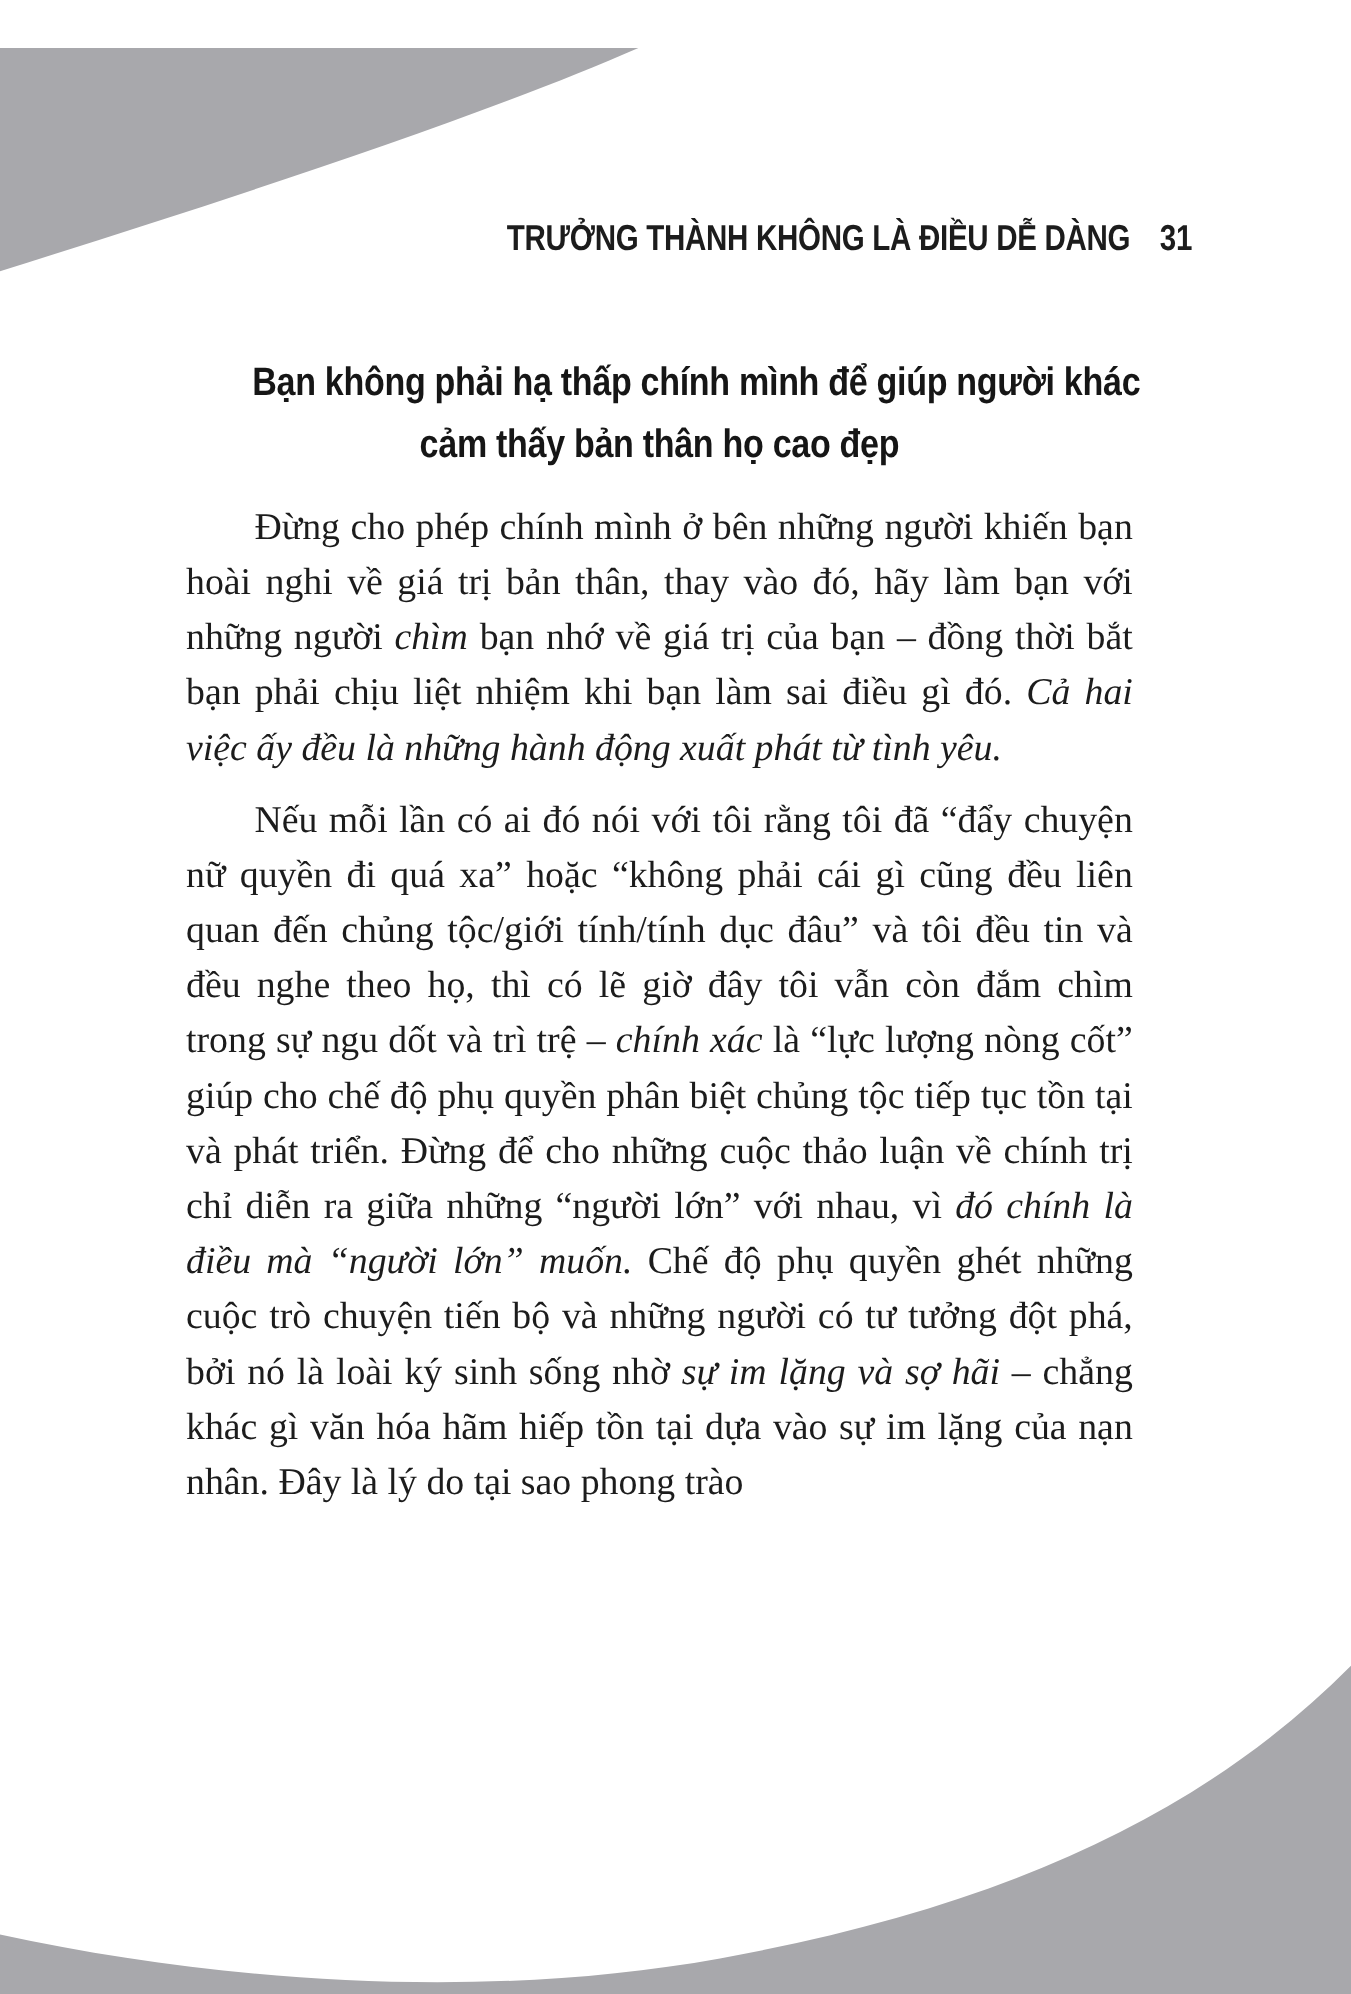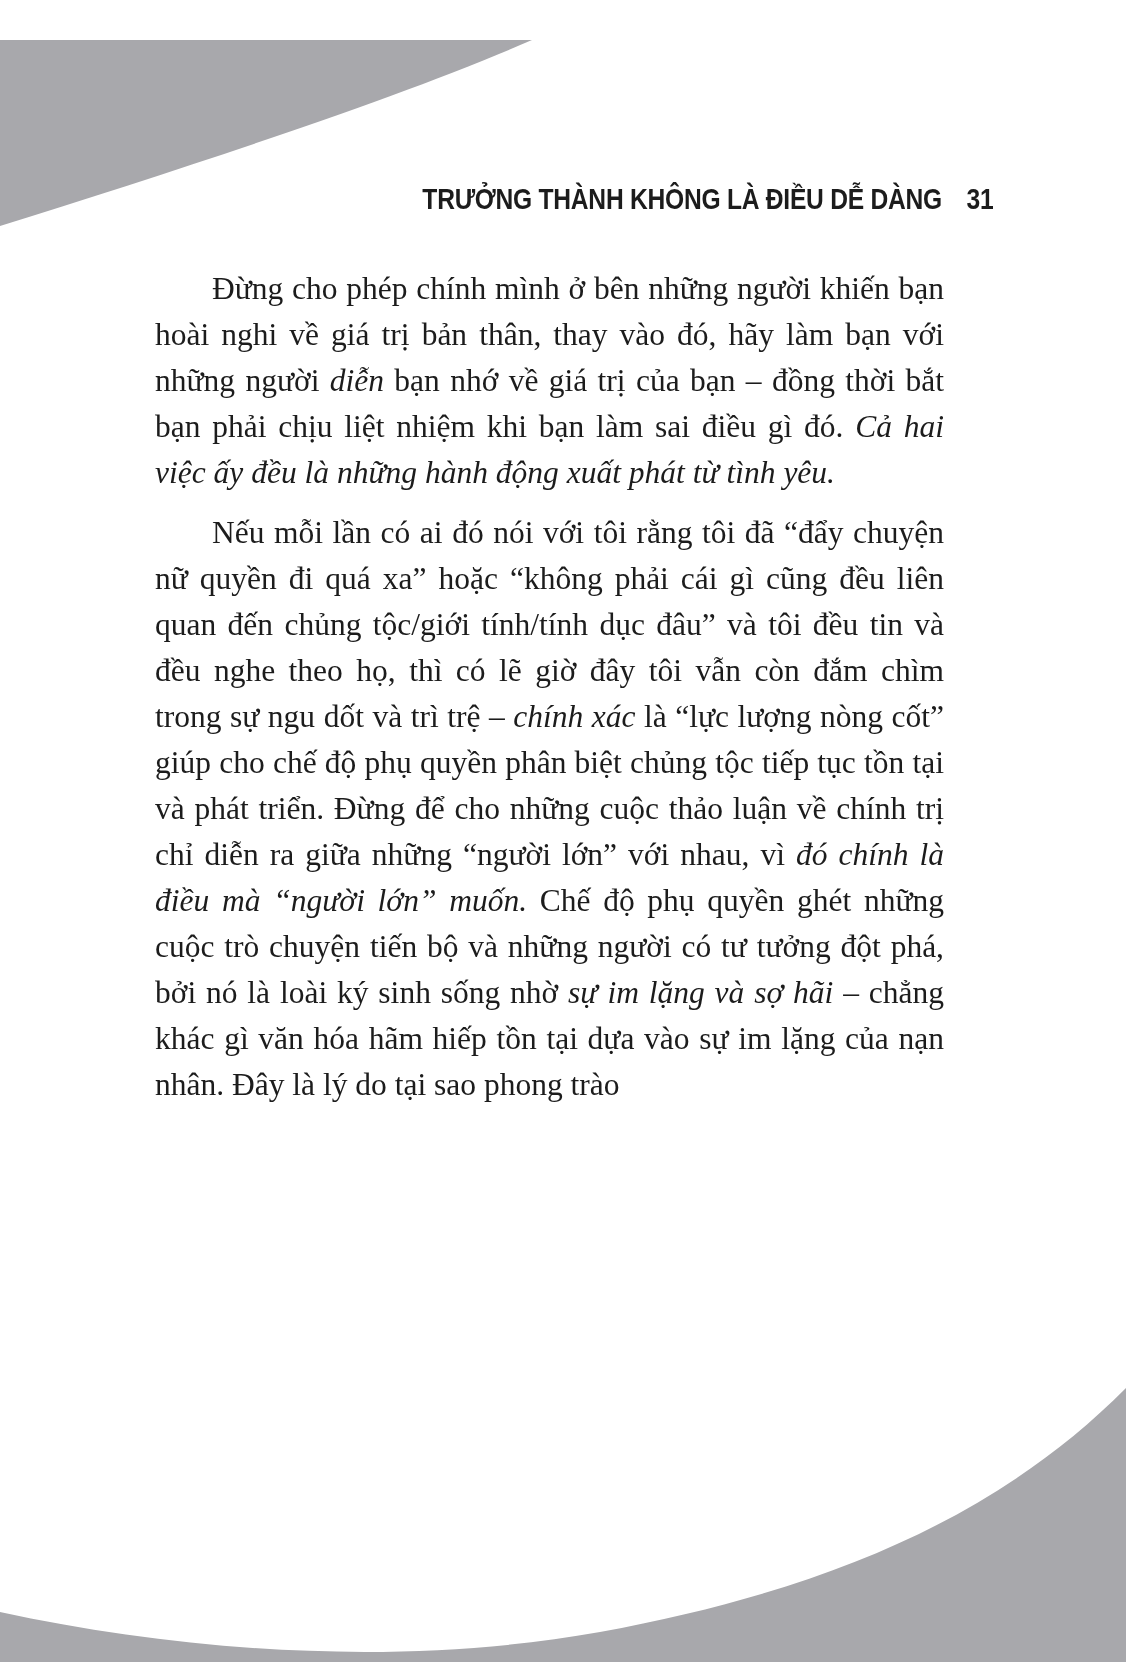--- a/index.html
+++ b/index.html
@@ -50,19 +50,23 @@
   </svg>
 
   <div class="header">
     <span>TRƯỞNG THÀNH KHÔNG LÀ ĐIỀU DỄ DÀNG</span>
     <span>31</span>
   </div>
 
   <div class="content">
 
 
+    <h2 class="section-heading">
+      <span class="hl">Bạn không phải hạ thấp chính mình để giúp người khác</span>
+      <span class="hl">cảm thấy bản thân họ cao đẹp</span>
+    </h2>
 
-    <p class="body-p"><span>Đừng cho phép chính mình ở bên những người khiến bạn hoài nghi về giá trị bản thân, thay vào đó, hãy làm bạn với những người </span><span class="it">diễn</span><span> bạn nhớ về giá trị của bạn – đồng thời bắt bạn phải chịu liệt nhiệm khi bạn làm sai điều gì đó. </span><span class="it">Cả hai việc ấy đều là những hành động xuất phát từ tình yêu.</span></p>
+    <p class="body-p"><span>Đừng cho phép chính mình ở bên những người khiến bạn hoài nghi về giá trị bản thân, thay vào đó, hãy làm bạn với những người </span><span class="it">chìm</span><span> bạn nhớ về giá trị của bạn – đồng thời bắt bạn phải chịu liệt nhiệm khi bạn làm sai điều gì đó. </span><span class="it">Cả hai việc ấy đều là những hành động xuất phát từ tình yêu.</span></p>
 
     <p class="body-p"><span>Nếu mỗi lần có ai đó nói với tôi rằng tôi đã “đẩy chuyện nữ quyền đi quá xa” hoặc “không phải cái gì cũng đều liên quan đến chủng tộc/giới tính/tính dục đâu” và tôi đều tin và đều nghe theo họ, thì có lẽ giờ đây tôi vẫn còn đắm chìm trong sự ngu dốt và trì trệ – </span><span class="it">chính xác</span><span> là “lực lượng nòng cốt” giúp cho chế độ phụ quyền phân biệt chủng tộc tiếp tục tồn tại và phát triển. Đừng để cho những cuộc thảo luận về chính trị chỉ diễn ra giữa những “người lớn” với nhau, vì </span><span class="it">đó chính là điều mà “người lớn” muốn.</span><span> Chế độ phụ quyền ghét những cuộc trò chuyện tiến bộ và những người có tư tưởng đột phá, bởi nó là loài ký sinh sống nhờ </span><span class="it">sự im lặng và sợ hãi</span><span> – chẳng khác gì văn hóa hãm hiếp tồn tại dựa vào sự im lặng của nạn nhân. Đây là lý do tại sao phong trào</span></p>
 
   </div>
 </div>
 
 </body></html>

